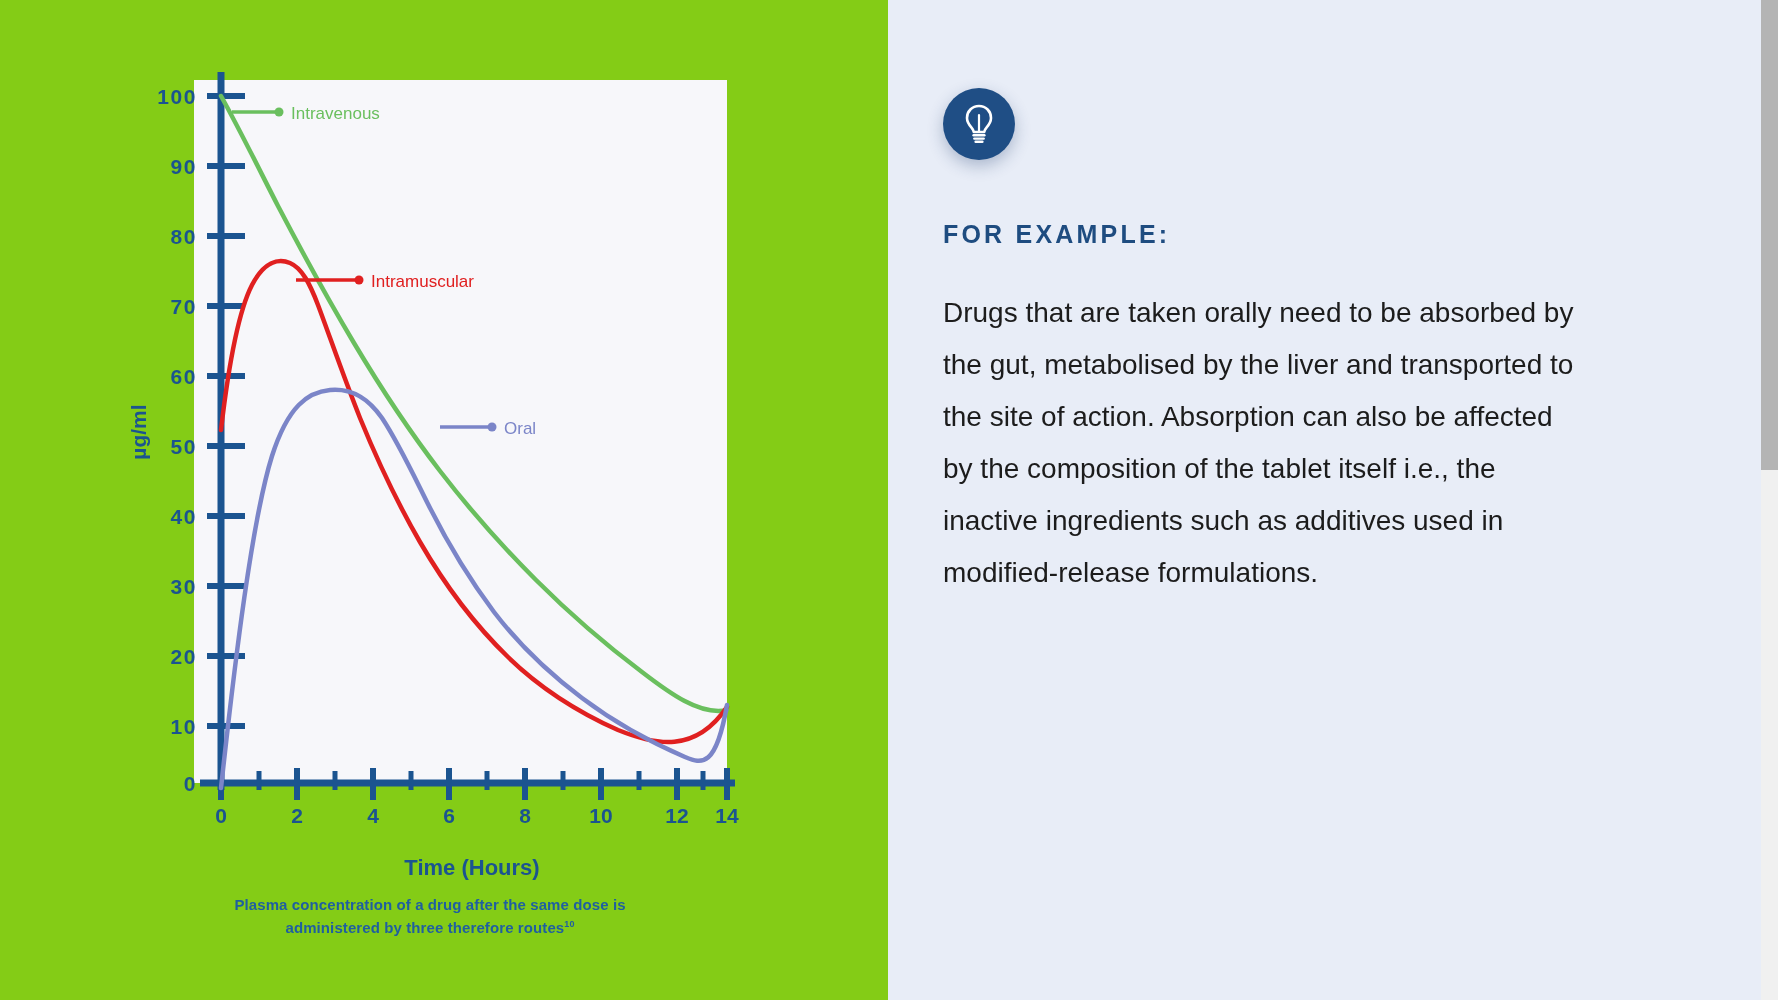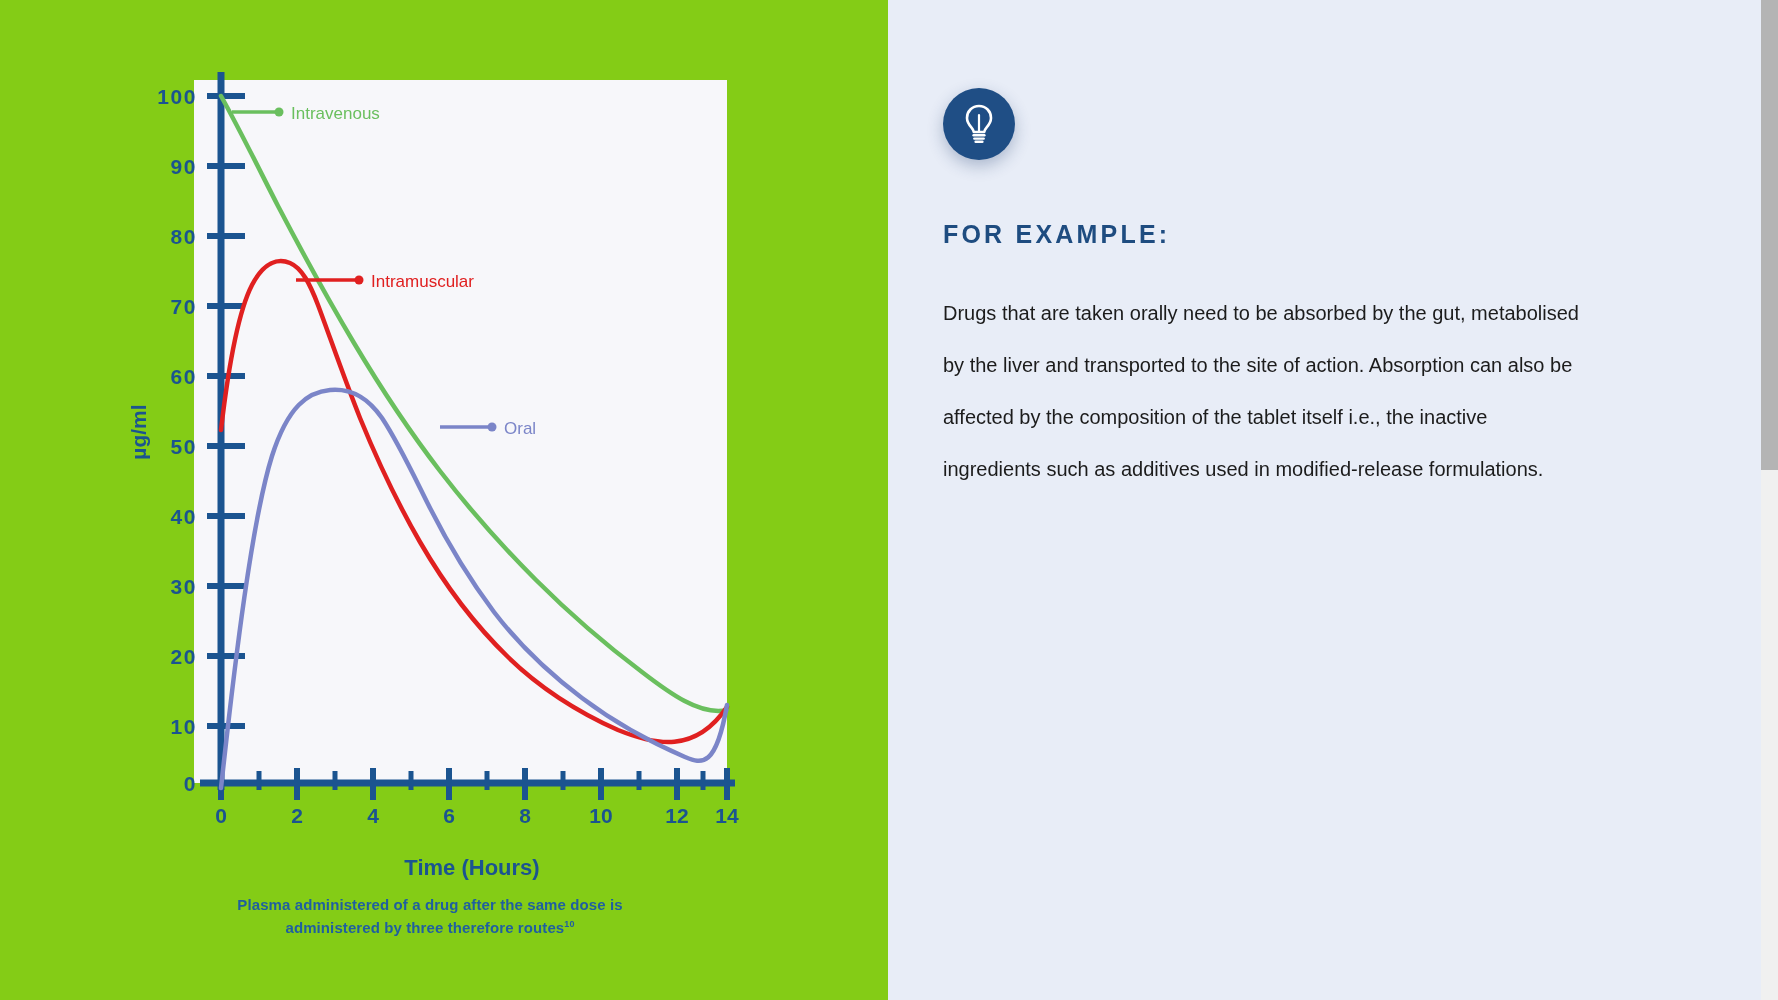--- a/index.html
+++ b/index.html
@@ -56,21 +56,21 @@
   .callout-heading {
     color: #1E4C80;
     font-size: 25px;
     font-weight: 700;
     letter-spacing: 3.2px;
     margin-bottom: 38px;
   }
 
   .callout-para {
     color: #1c1c1c;
-    font-size: 20px;
+    font-size: 28px;
     line-height: 52px;
     width: 640px;
     margin-bottom: 40px;
     font-weight: 400;
   }
   .callout-para:last-child { margin-bottom: 0; }
 
   
   .scrollbar-track {
     position: absolute; right: 0; top: 0;
@@ -192,21 +192,21 @@
                  C 448,544 470,580 494,612
                  C 520,646 550,674 582,698
                  C 614,722 650,742 685,757
                  C 702,764 716,768 727,705"></path>
         <line x1="440" y1="427" x2="490" y2="427" stroke="#7B85C8" stroke-width="3.5"></line>
         <circle cx="492" cy="427" r="4.5" fill="#7B85C8"></circle>
         <text x="504" y="434" fill="#7B85C8" font-family="Liberation Sans, sans-serif" font-size="17" font-weight="400">Oral</text>
       </svg>
 
       <div class="caption">
-        <span>Plasma administered of a drug after the same dose is</span><br>
+        <span>Plasma concentration of a drug after the same dose is</span><br>
         <span>administered by three therefore routes</span><sup>10</sup>
       </div>
     </div>
   </div>
 
   <div class="callout">
     <div class="callout-inner">
 
       <div class="icon-badge">
         <svg width="34" height="42" viewBox="0 0 34 42">

